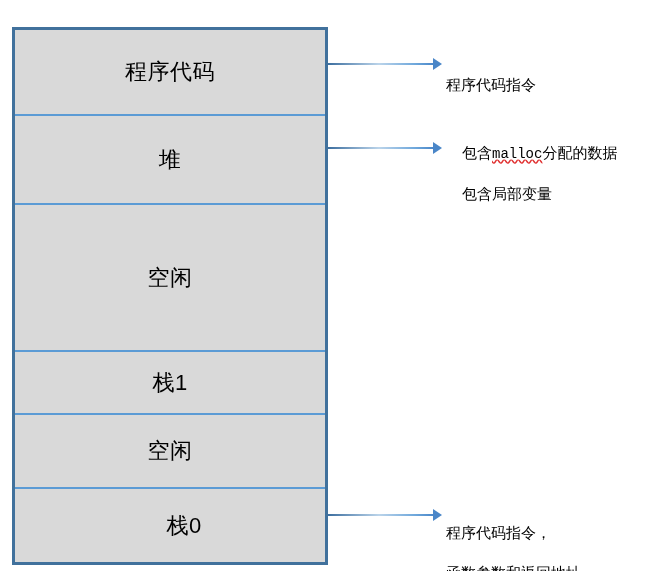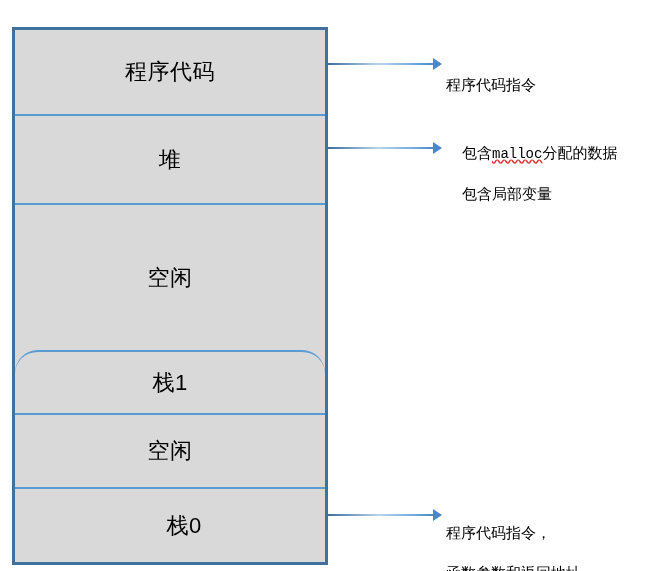--- a/index.html
+++ b/index.html
@@ -103,21 +103,21 @@
     </div>
 
     <div class="mem-segment divided" style="top:84px; height:89px;">
       <span>堆</span>
     </div>
 
     <div class="mem-segment divided" style="top:173px; height:147px;">
       <span>空闲</span>
     </div>
 
-    <div class="mem-segment divided" style="top:320px; height:63px;border-radius:23px;">
+    <div class="mem-segment divided" style="top:320px; height:63px;">
       <span>栈1</span>
     </div>
 
     <div class="mem-segment divided" style="top:383px; height:74px;">
       <span>空闲</span>
     </div>
 
     <div class="mem-segment divided" style="top:457px; height:75px;padding-left:28px;">
       <span>栈0</span>
     </div>

